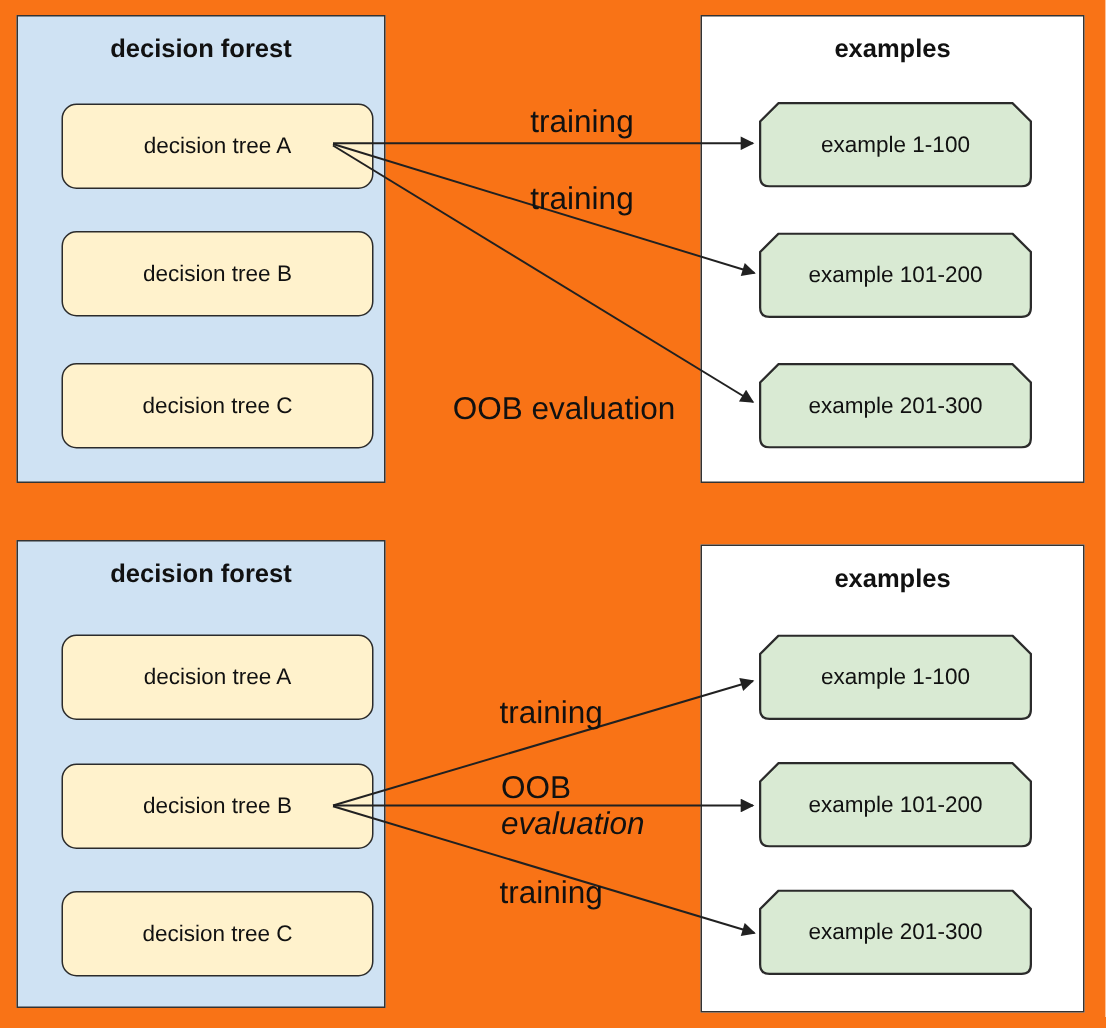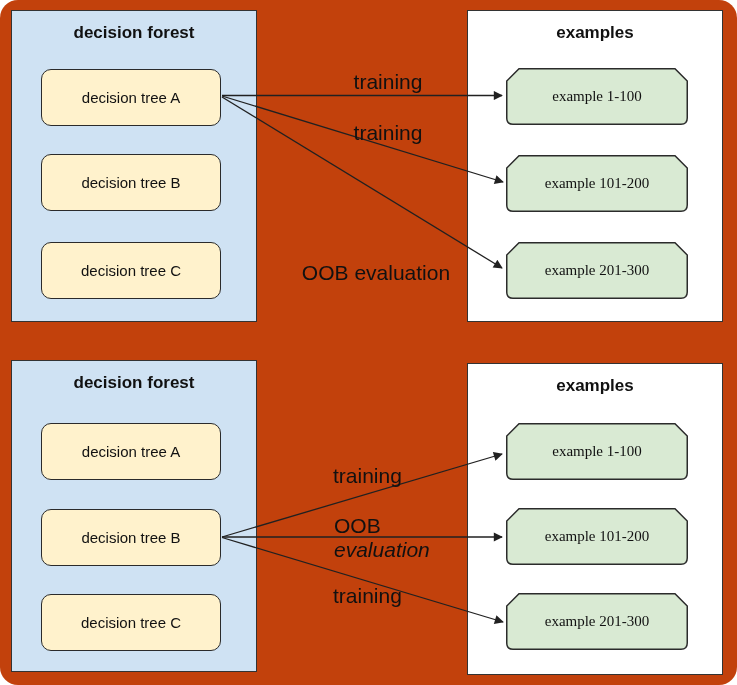--- a/index.html
+++ b/index.html
@@ -1,43 +1,41 @@
 <!DOCTYPE html>
 <html style="--forest_fill: #cfe2f3; --tree_fill: #fff2cc; --example_fill: #d9ead3; --panel_border: #333333; --node_border: #2b2b2b; --arrow: #212121;"><head>
 <meta charset="utf-8">
 <style>
   html,body { margin:0; padding:0; background:#ffffff; }
   #canvas {
-    position:relative; width:737px; height:685px; background:#c2410c;
+    position:relative; width:737px; height:685px; background:#f97316;
     font-family:"Liberation Sans", sans-serif; color:#111;
     overflow:hidden;
-    border-radius:18px;
   }
   .panel {
     position:absolute; box-sizing:border-box;
     border:1.5px solid var(--panel_border,#333);
   }
   .panel.forest { background:var(--forest_fill,#cfe2f3); }
   .panel.examples { background:#ffffff; }
   .panel-title {
     position:absolute; top:12px; left:0; right:0;
     text-align:center; font-weight:bold; font-size:17px;
   }
   .tree-node {
-    position:absolute; width:180px; height:57px; box-sizing:border-box;
+    position:absolute; width:208px; height:57px; box-sizing:border-box;
     background:var(--tree_fill,#fff2cc);
     border:1.5px solid var(--node_border,#2b2b2b); border-radius:10px;
     display:flex; align-items:center; justify-content:center;
     font-size:15px;
   }
   .example-node {
     position:absolute; width:182px; height:57px;
     display:flex; align-items:center; justify-content:center;
     font-size:15px;
-    font-family:Liberation Serif, serif;
   }
   .example-node svg { position:absolute; left:0; top:0; width:100%; height:100%; }
   .example-node .node-label { position:relative; }
   #arrow-layer {
     position:absolute; left:0; top:0; width:737px; height:685px;
     pointer-events:none; z-index:5;
   }
   .arrow-label {
     position:absolute; font-size:21px; line-height:18px;
     white-space:nowrap; z-index:6;

